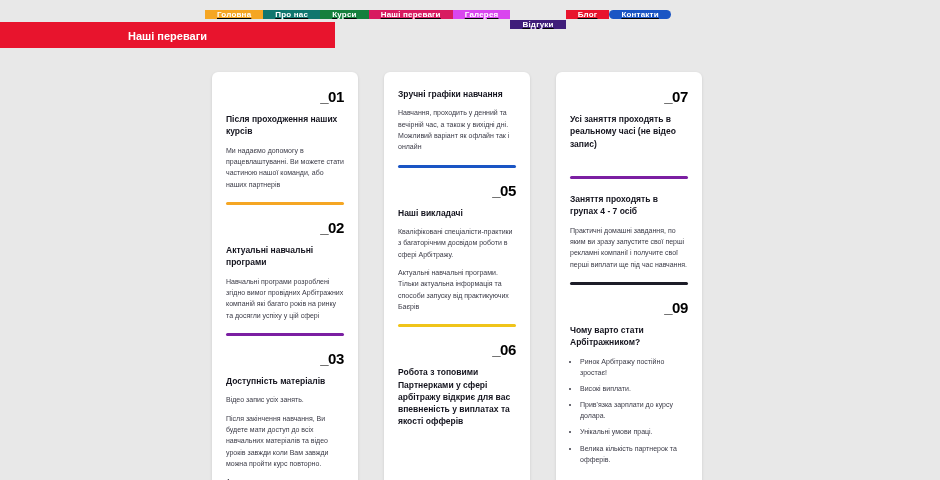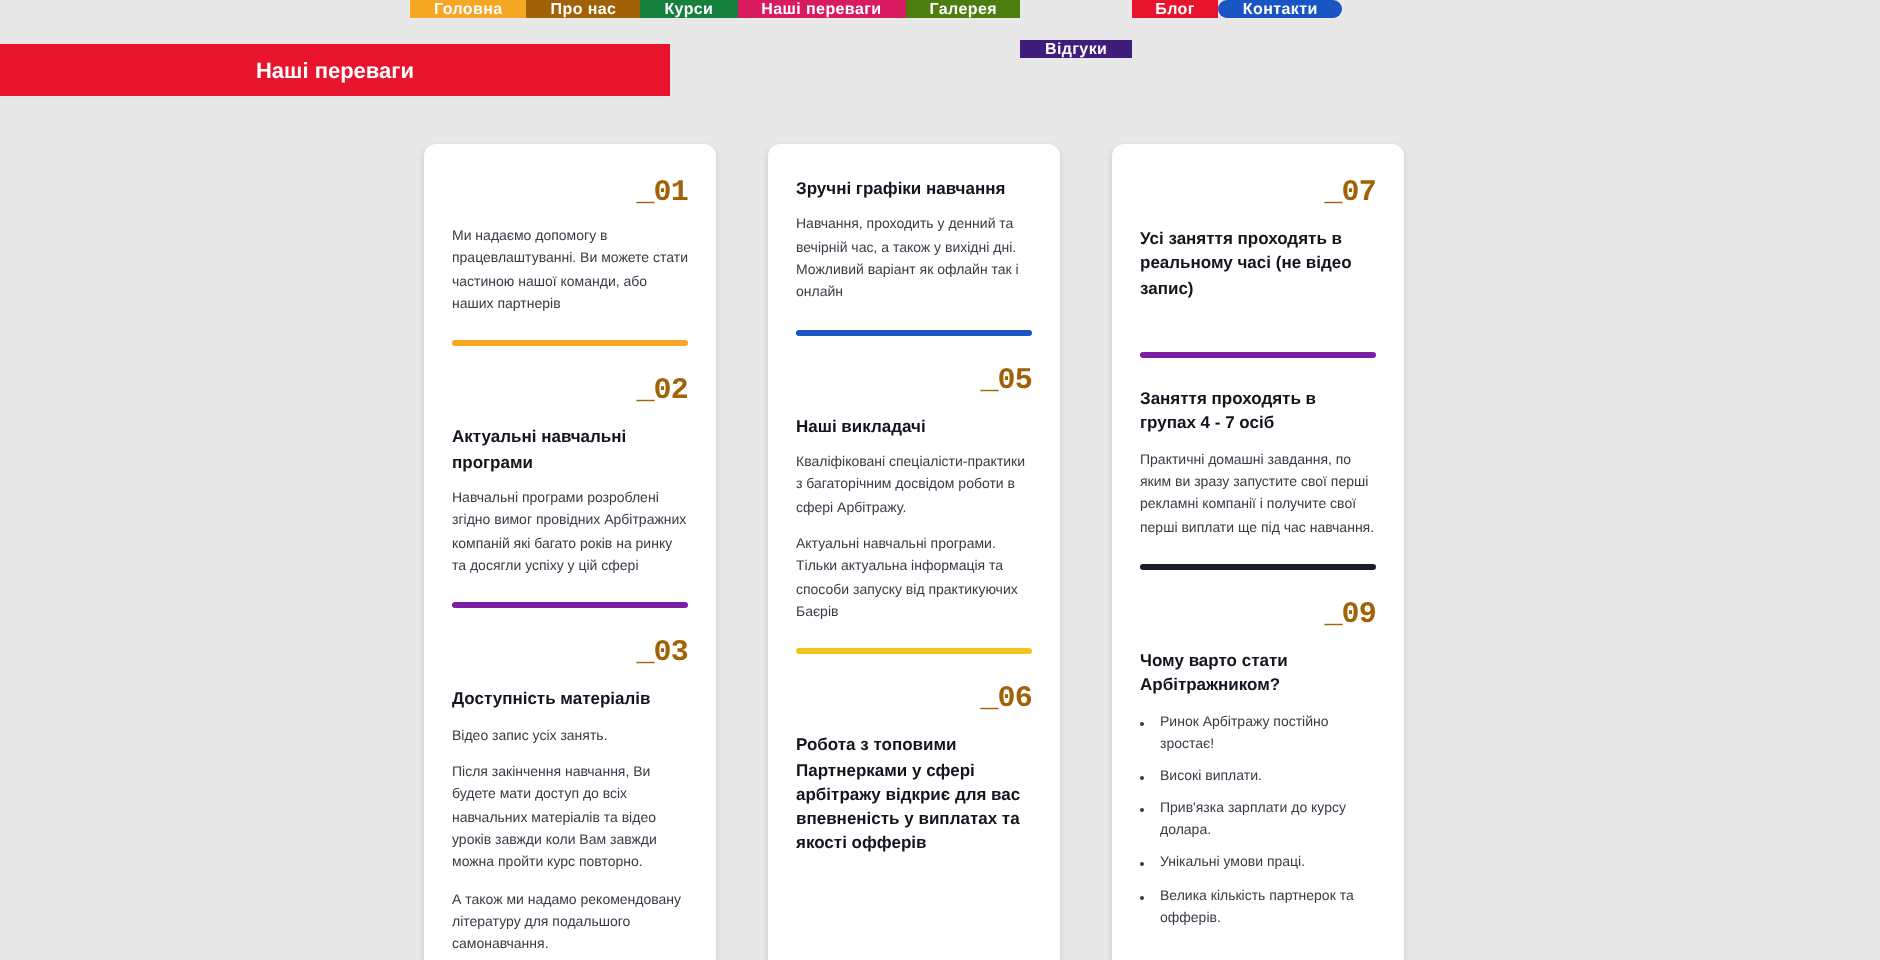--- a/index.html
+++ b/index.html
@@ -15,22 +15,23 @@
     position: relative;
   }
 
   
   #topnav {
     position: absolute;
     top: 0;
     left: 205px;
     height: 28px;
     display: flex;
-    align-items: flex-start;
+    align-items: center;
     z-index: 20;
+    text-decoration: underline;
   }
   .nav-item {
     display: flex;
     align-items: center;
     justify-content: center;
     color: #ffffff;
     font-size: 8px;
     font-weight: bold;
     letter-spacing: .2px;
     padding: 0 12px;
@@ -78,24 +79,23 @@
     box-sizing: border-box;
     box-shadow: 0 1px 3px rgba(0,0,0,.13);
   }
   .col.tall { min-height: 408px; }
   .col.mid  { min-height: 395px; }
 
   .num {
     text-align: right;
     font-size: 15px;
     font-weight: bold;
-    color: #a16207;
+    color: #000000;
     letter-spacing: -0.4px;
     margin-bottom: 8px;
-    font-family: Liberation Mono, monospace;
   }
   .blk-title {
     font-size: 8.5px;
     font-weight: bold;
     color: #14141e;
     line-height: 1.45;
     margin-bottom: 7px;
   }
   .blk-body {
     font-size: 7px;
@@ -118,50 +118,51 @@
   }
   ul.bullets li { margin-bottom: 5px; }
 </style>
 </head>
 <body>
 
 <div id="topnav">
   <div class="nav-item" style="background: rgb(245, 166, 35);">
     <span>Головна</span>
   </div>
-  <div class="nav-item" style="background: #a16207;">
+  <div class="nav-item" style="background: #0f766e;">
     <span>Про нас</span>
   </div>
   <div class="nav-item" style="background: #15803d;">
     <span>Курси</span>
   </div>
   <div class="nav-item" style="background: rgb(216, 27, 96);">
     <span>Наші переваги</span>
   </div>
-  <div class="nav-item" style="background: #4d7c0f;">
+  <div class="nav-item" style="background: #d946ef;">
     <span>Галерея</span>
   </div>
   <div class="nav-item" style="background: rgb(63, 29, 122); margin-top: 20px;">
     <span>Відгуки</span>
   </div>
   <div class="nav-item" style="background: rgb(232, 20, 45);">
     <span>Блог</span>
   </div>
   <div class="nav-item" style="background: rgb(26, 85, 196); border-radius: 14px;">
     <span>Контакти</span>
   </div>
 </div>
 
 <div id="banner" style="background: rgb(232, 20, 45);"></div>
 <div id="banner-text">Наші переваги</div>
 
 <div id="columns">
 
   <div class="col tall">
     <div class="num">_01</div>
+    <div class="blk-title">Після проходження наших курсів</div>
     <div class="blk-body">
       <p>Ми надаємо допомогу в працевлаштуванні. Ви можете стати частиною нашої команди, або наших партнерів</p>
     </div>
     <div class="rule" style="background:#f5a623"></div>
 
     <div class="num">_02</div>
     <div class="blk-title">Актуальні навчальні програми</div>
     <div class="blk-body">
       <p>Навчальні програми розроблені згідно вимог провідних Арбітражних компаній які багато років на ринку та досягли успіху у цій сфері</p>
     </div>

